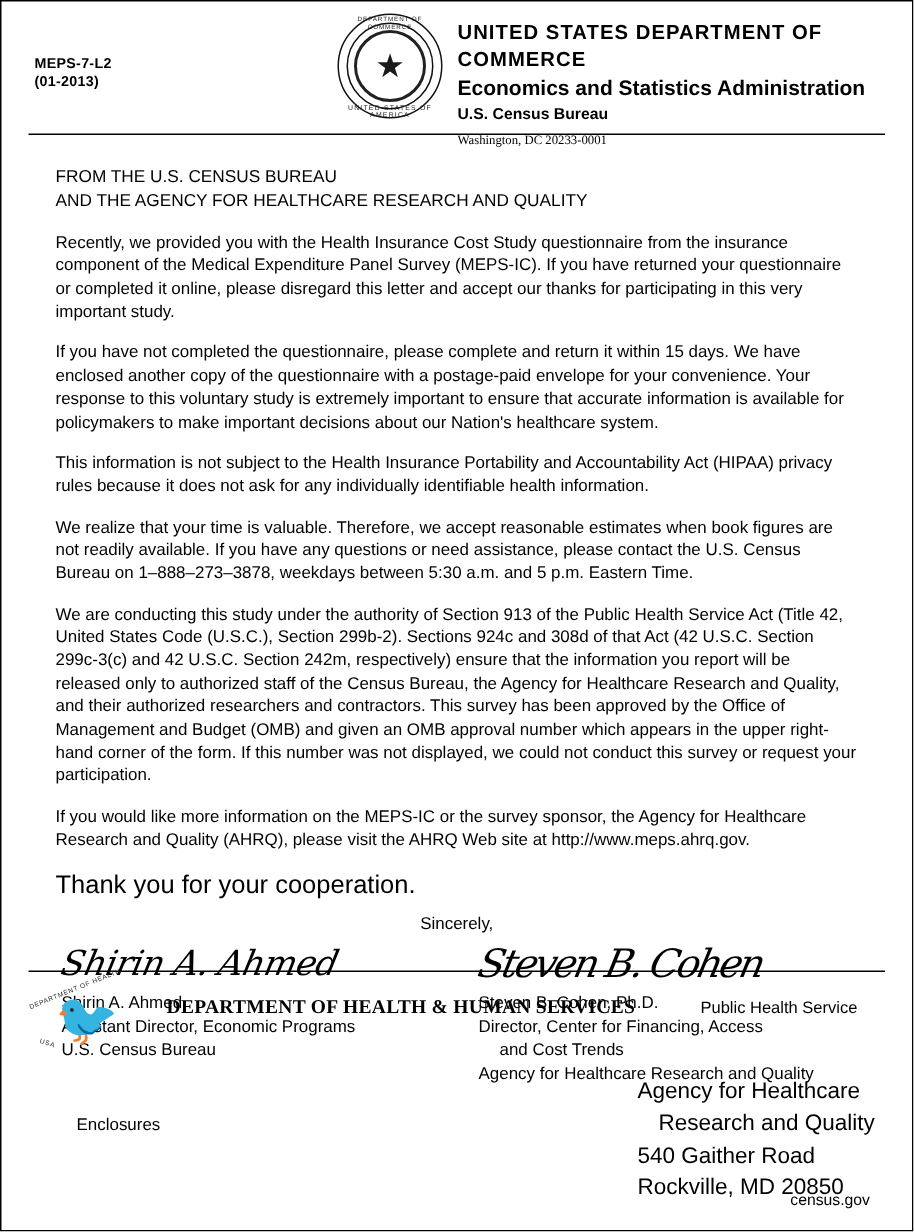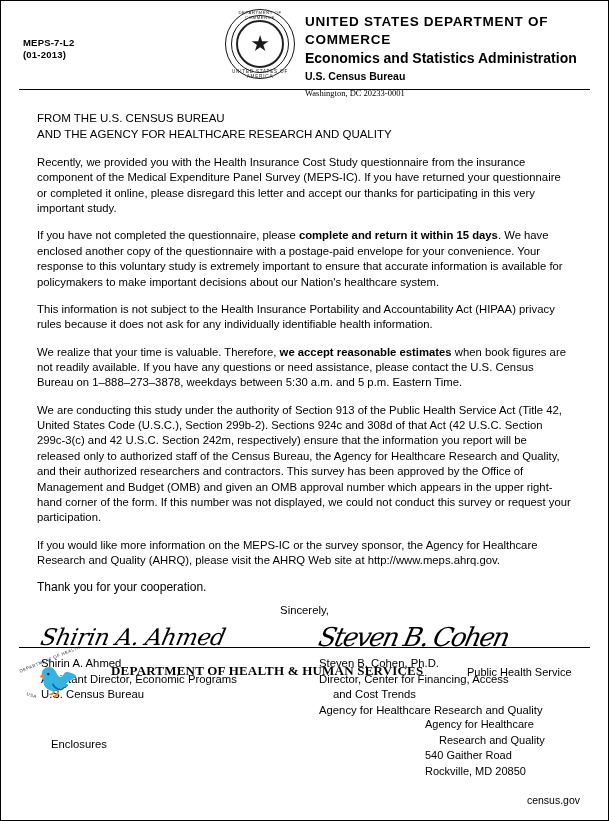--- a/index.html
+++ b/index.html
@@ -140,24 +140,24 @@
     font-size: 11.5px;
     line-height: 1.35;
     margin-bottom: 13px;
   }
   p.para {
     font-size: 11.3px;
     line-height: 1.36;
     margin: 0 0 12px 0;
     text-align: left;
   }
-  p.para b { font-weight: bold; }
+  p.para b { font-weight: normal; }
 
   .thanks {
-    font-size: 12px;
+    font-size: 17px;
     margin: 1px 0 10px 0;
   }
   .sincerely {
     font-size: 11.3px;
     margin: 0 0 4px 0;
     text-align: center;
   }
 
   
   .sigs {
@@ -260,21 +260,21 @@
   .hhs-phs {
     position: absolute;
     left: 448px;
     top: 13px;
     font-size: 11px;
   }
   .ahrq-addr {
     position: absolute;
     left: 424px;
     top: 716px;
-    font-size: 11px;
+    font-size: 15px;
     line-height: 1.42;
   }
   .ahrq-addr .ind { padding-left: 14px; }
   .census-gov {
     position: absolute;
     right: 28px;
     bottom: 14px;
     font-size: 10.5px;
   }
 </style>

